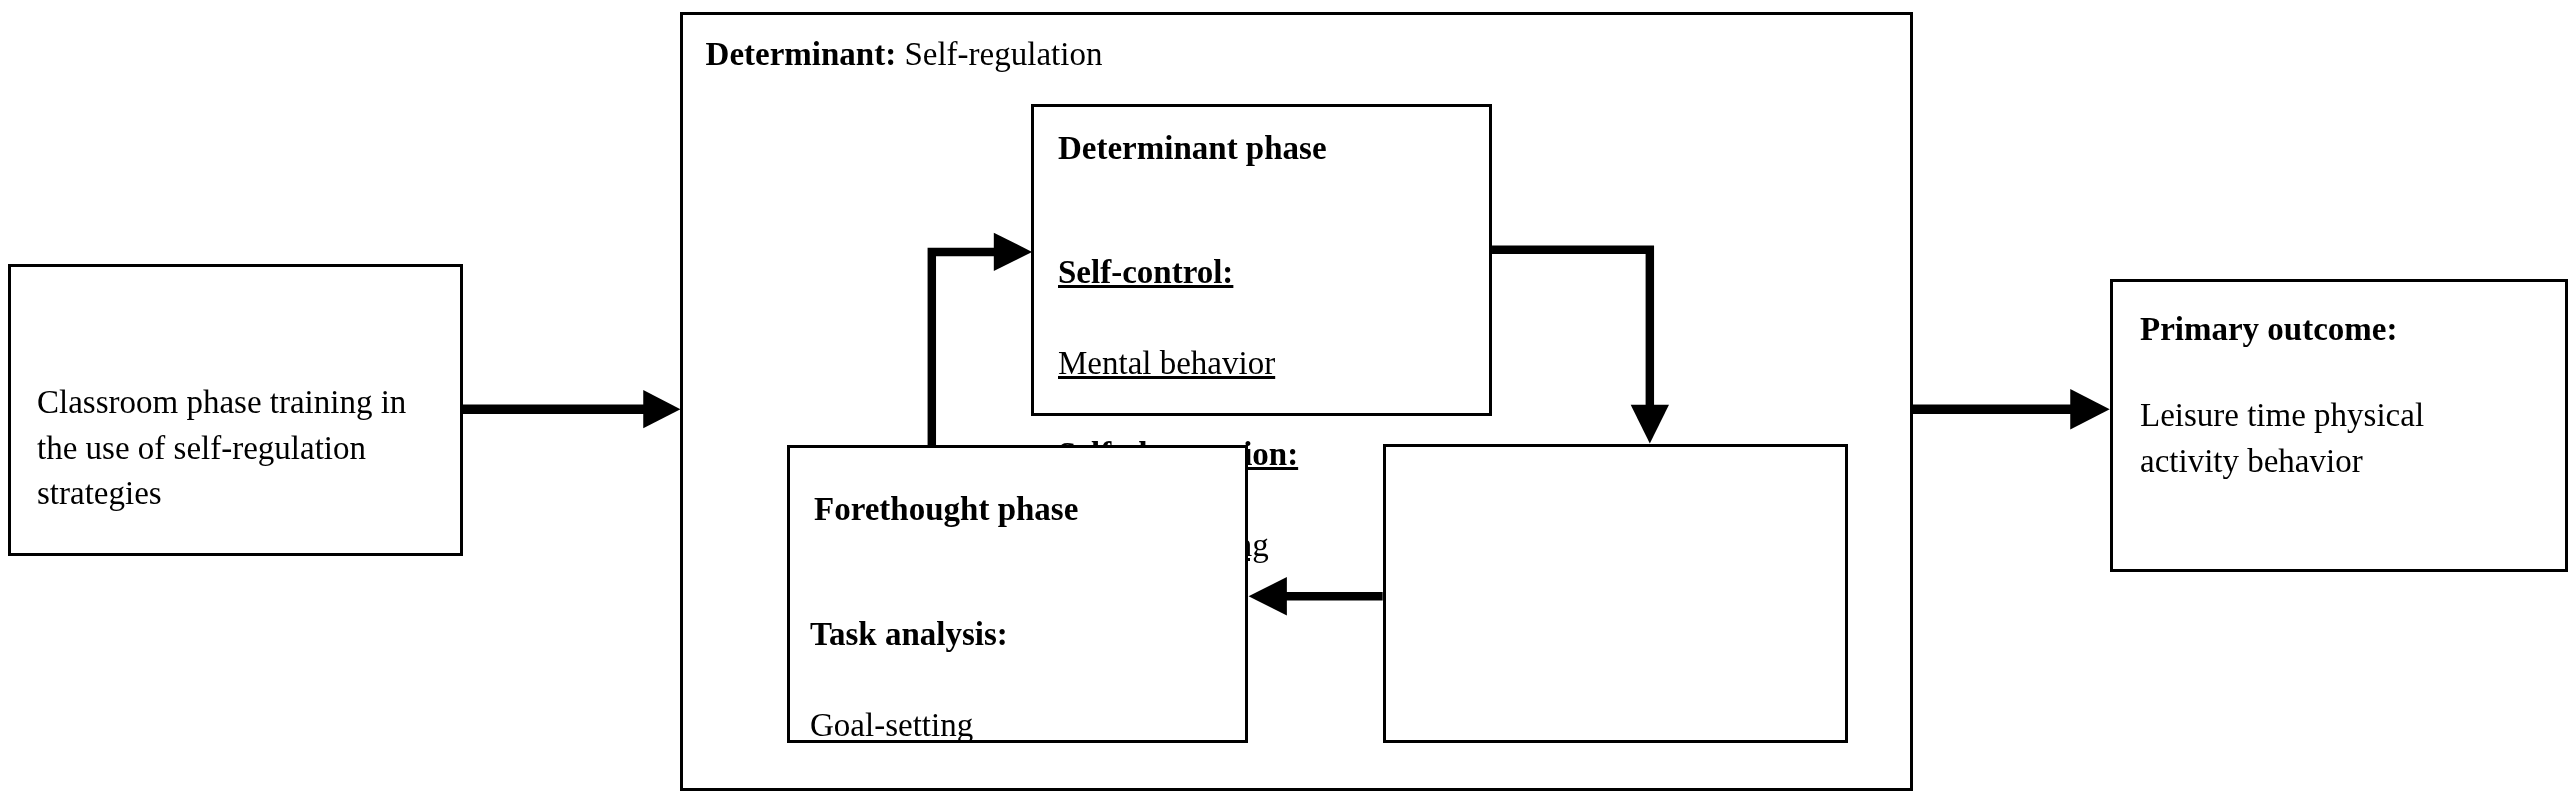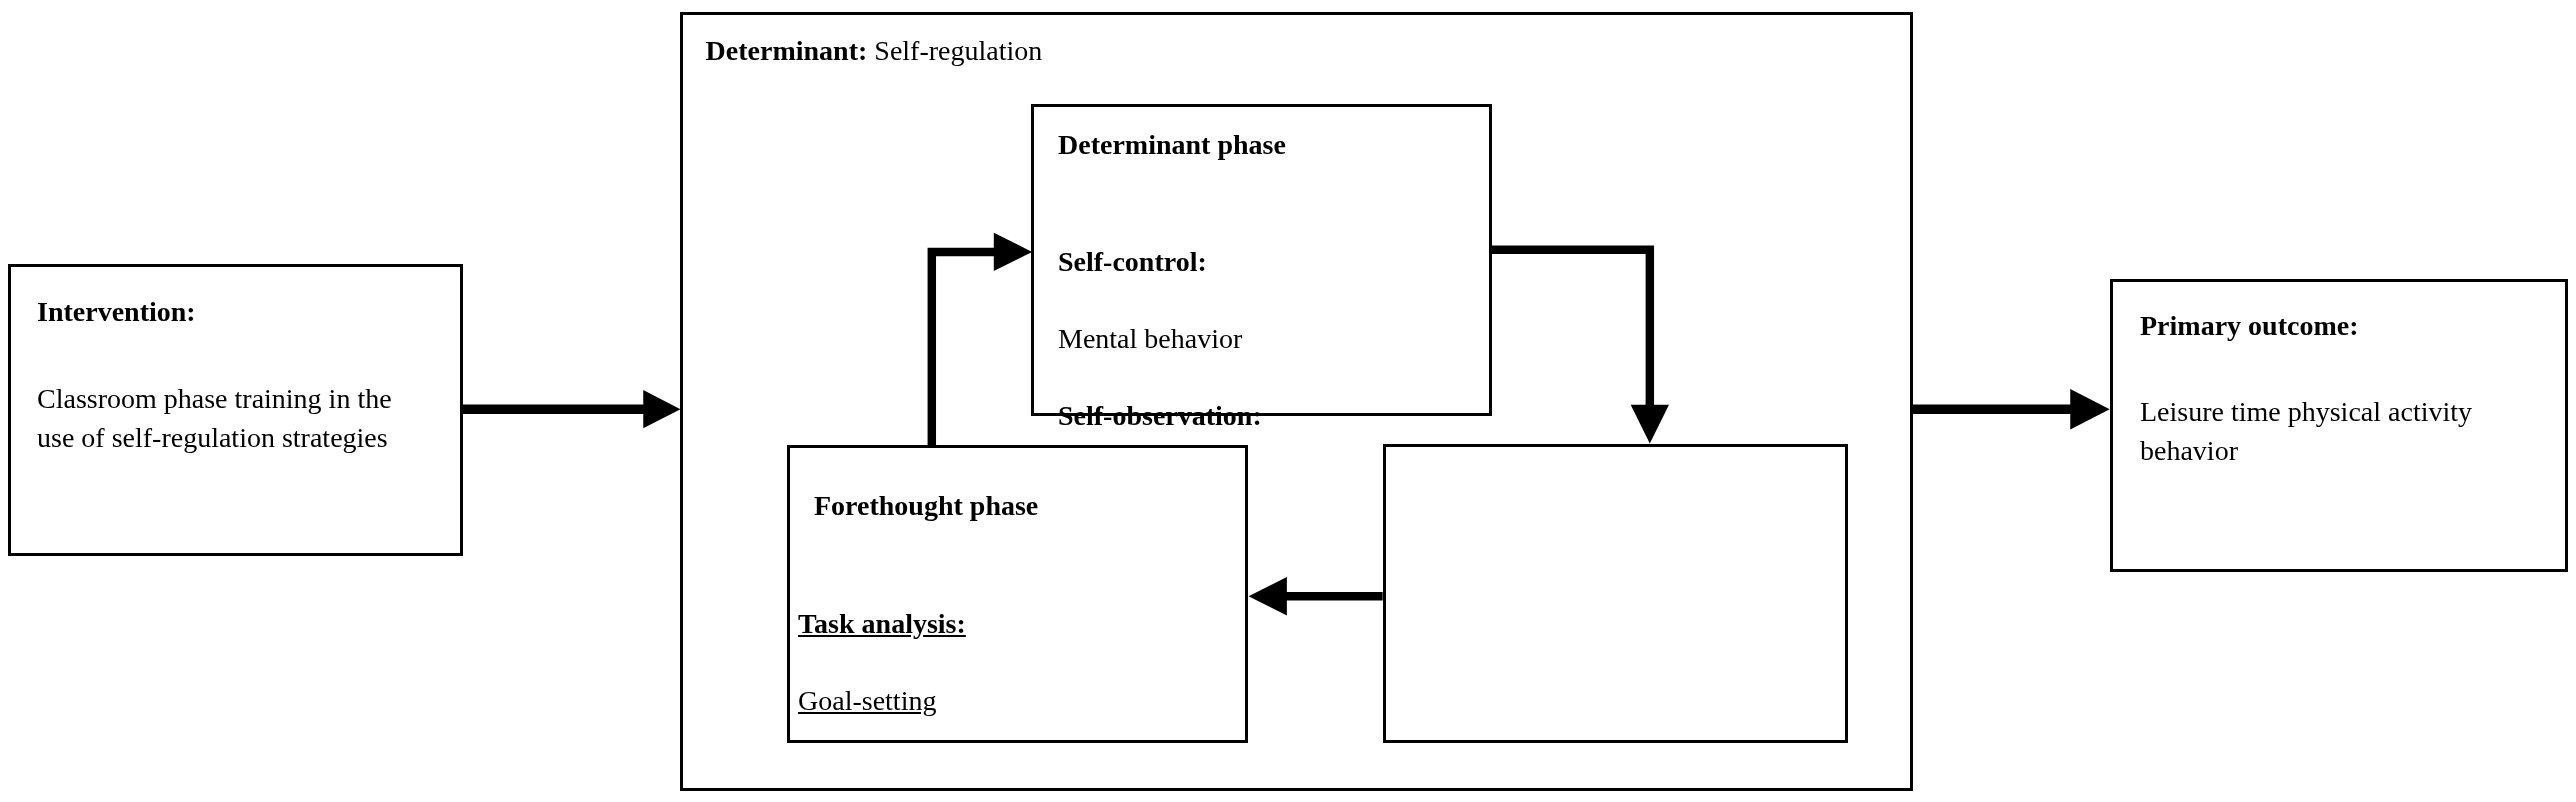--- a/index.html
+++ b/index.html
@@ -18,61 +18,60 @@
   }
   .box {
     position: absolute;
     box-sizing: border-box;
     border: 3.4px solid #000000;
     background: #ffffff;
   }
   .box-text {
     position: absolute;
     line-height: 1.38;
-    font-size: 28px;
+    font-size: 33px;
     white-space: pre-line;
   }
   .b { font-weight: bold; }
   .n { font-weight: normal; }
   .svg-layer {
     position: absolute;
     left: 0;
     top: 0;
     width: 2576px;
     height: 802px;
     pointer-events: none;
   }
 </style>
 </head>
 <body>
 
 <div id="canvas">
 
   <div class="box" style="left:8px; top:264px; width:455px; height:292px;">
-    <div class="box-text b" style="left:26px; top:26px; width:406px;">Intervention:</div>
     <div class="box-text n" style="left:26px; top:113px; width:389px;">Classroom phase training in the use of self-regulation strategies</div>
   </div>
 
   <div class="box" style="left:680px; top:12.4px; width:1233px; height:779px;">
     <div class="box-text" style="left:22.6px; top:17px; width:902px;"><span class="b">Determinant:</span><span class="n"> </span><span class="n">Self-regulation</span></div>
   </div>
 
   <div class="box" style="left:1031px; top:104px; width:461px; height:312px;">
     <div class="box-text b" style="left:24px; top:19px; width:417px;">Determinant phase</div>
-    <div class="box-text" style="left:24px; top:97px; width:417px;">
+    <div class="box-text" style="left:24px; top:97px; width:417px;text-decoration:underline;">
       <span class="b">Self-control:</span><br>
       <span class="n">Mental behavior</span><br>
       <span class="b">Self-observation:</span><br>
       <span class="n">Self-monitoring</span>
     </div>
   </div>
 
   <div class="box" style="left:787px; top:445px; width:461px; height:298px;">
     <div class="box-text b" style="left:24px; top:22.6px; width:423px;margin-top:16px;">Forethought phase</div>
-    <div class="box-text" style="left:8px; top:118px; width:423px;text-decoration:underline;">
+    <div class="box-text" style="left:20px; top:118px; width:423px;">
       <span class="b">Task analysis:</span><br>
       <span class="n">Goal-setting</span>
     </div>
   </div>
 
   <div class="box" style="left:1383px; top:444px; width:465px; height:299px;">
   </div>
 
   <div class="box" style="left:2110px; top:279px; width:458px; height:293px;">
     <div class="box-text b" style="left:27px; top:25px; width:412px;">Primary outcome:</div>

